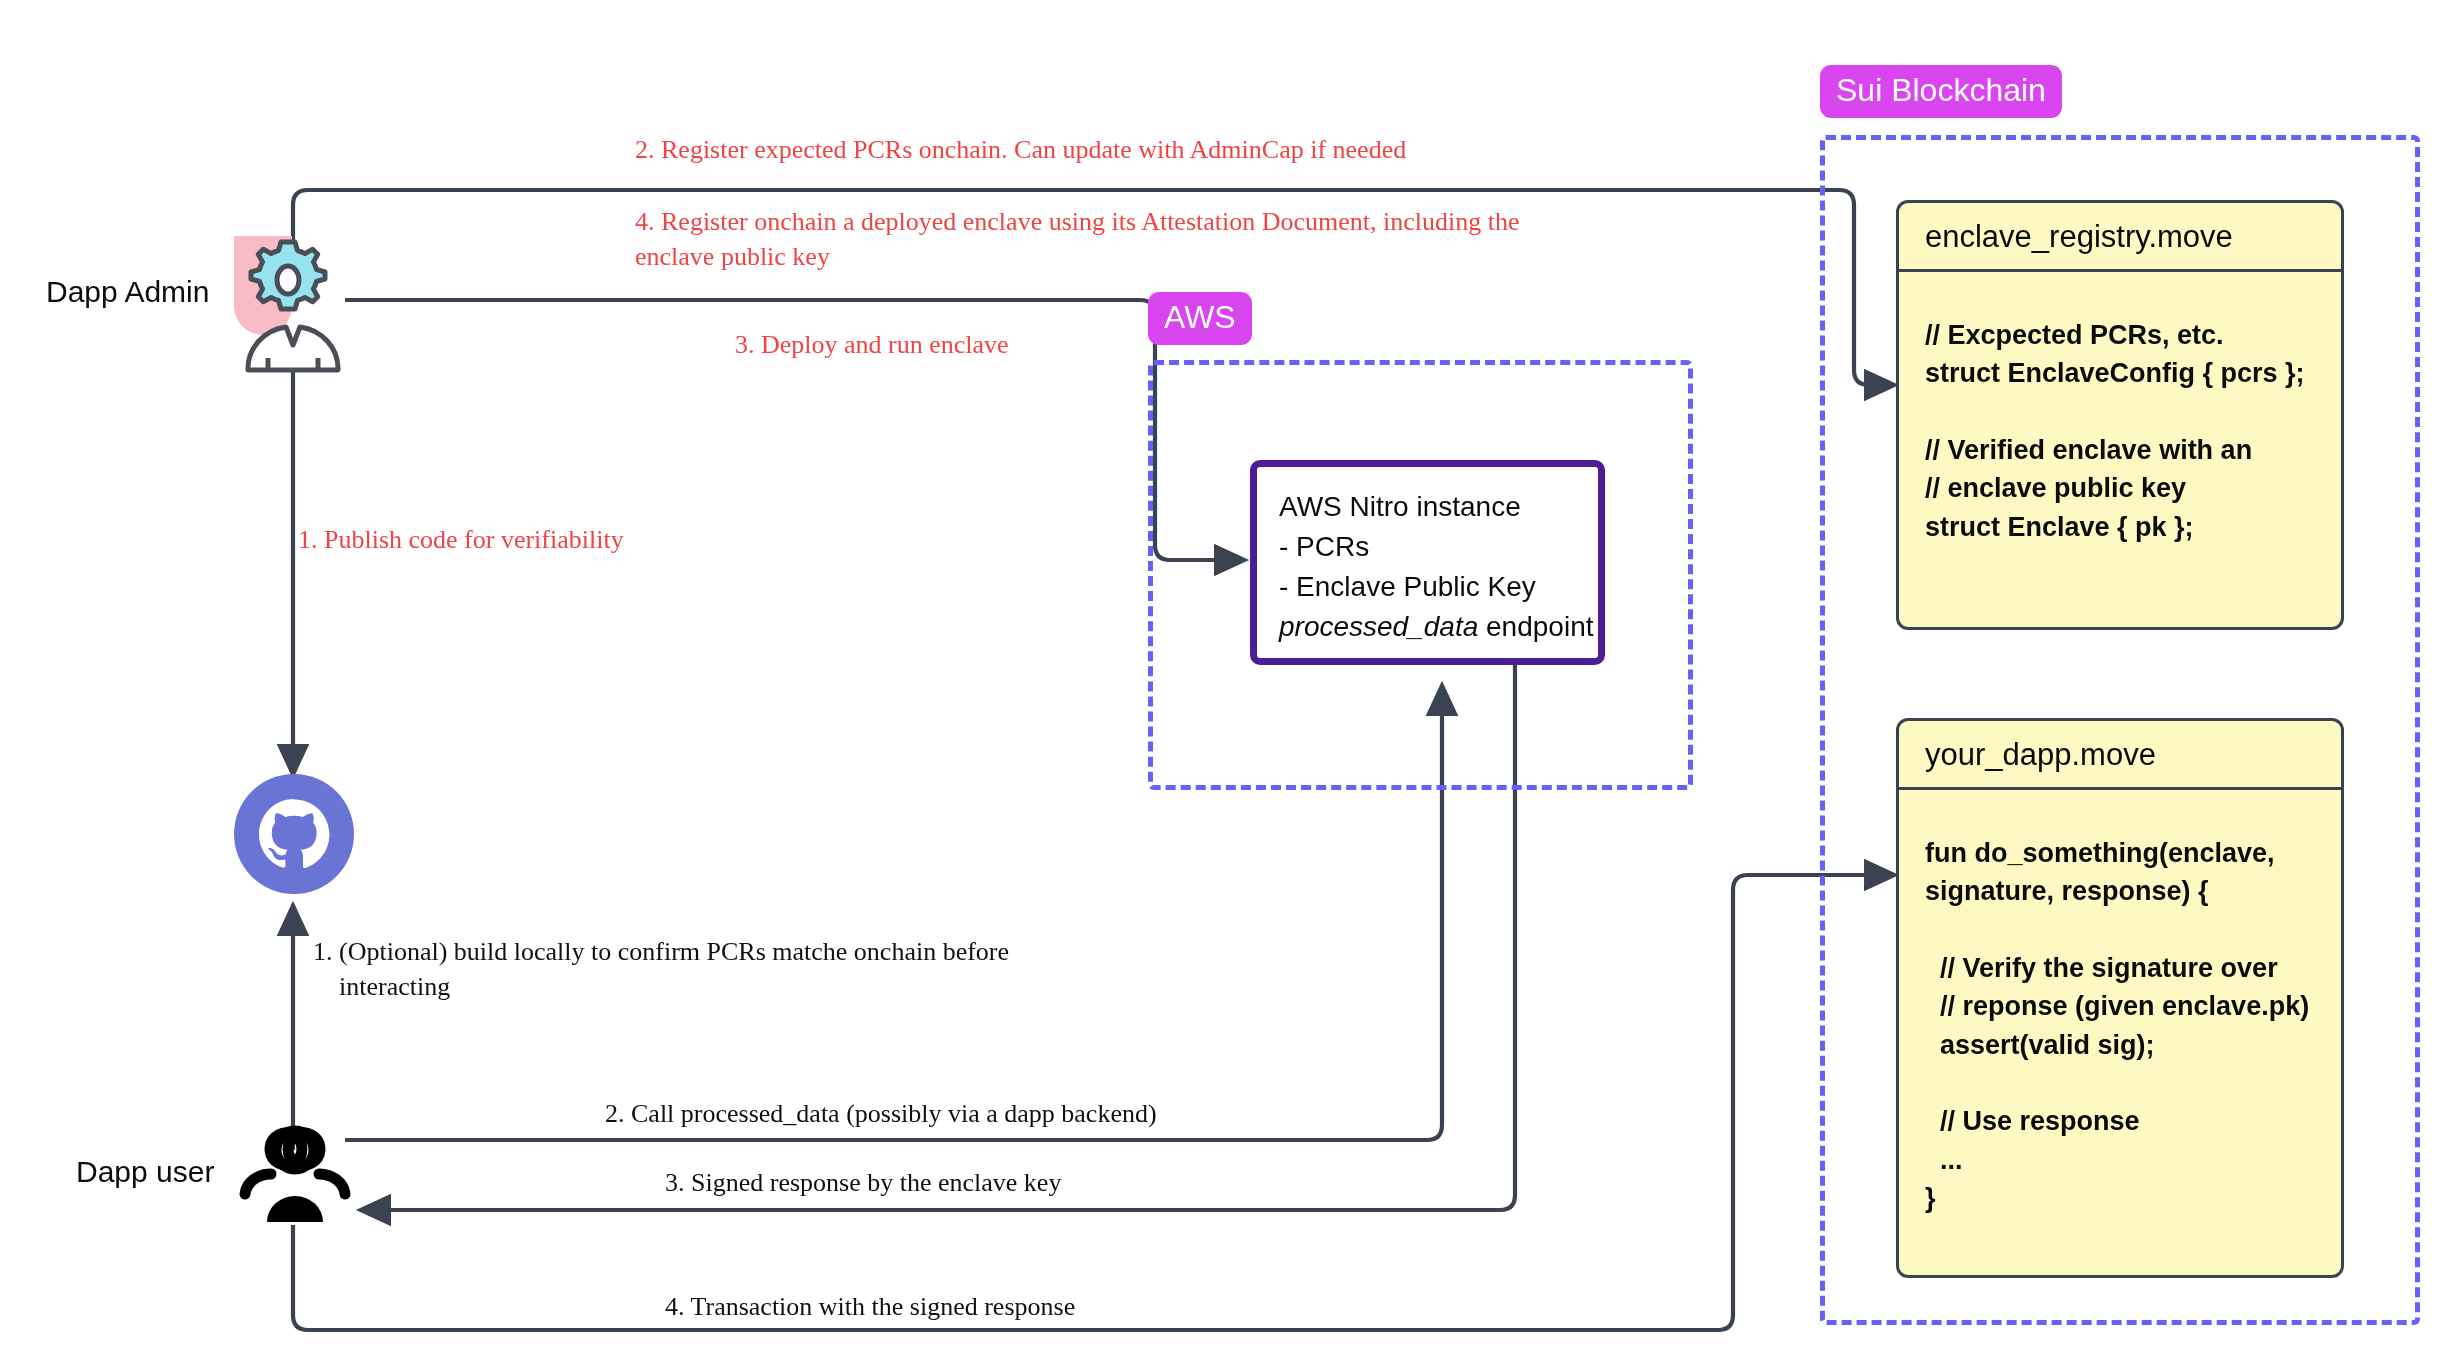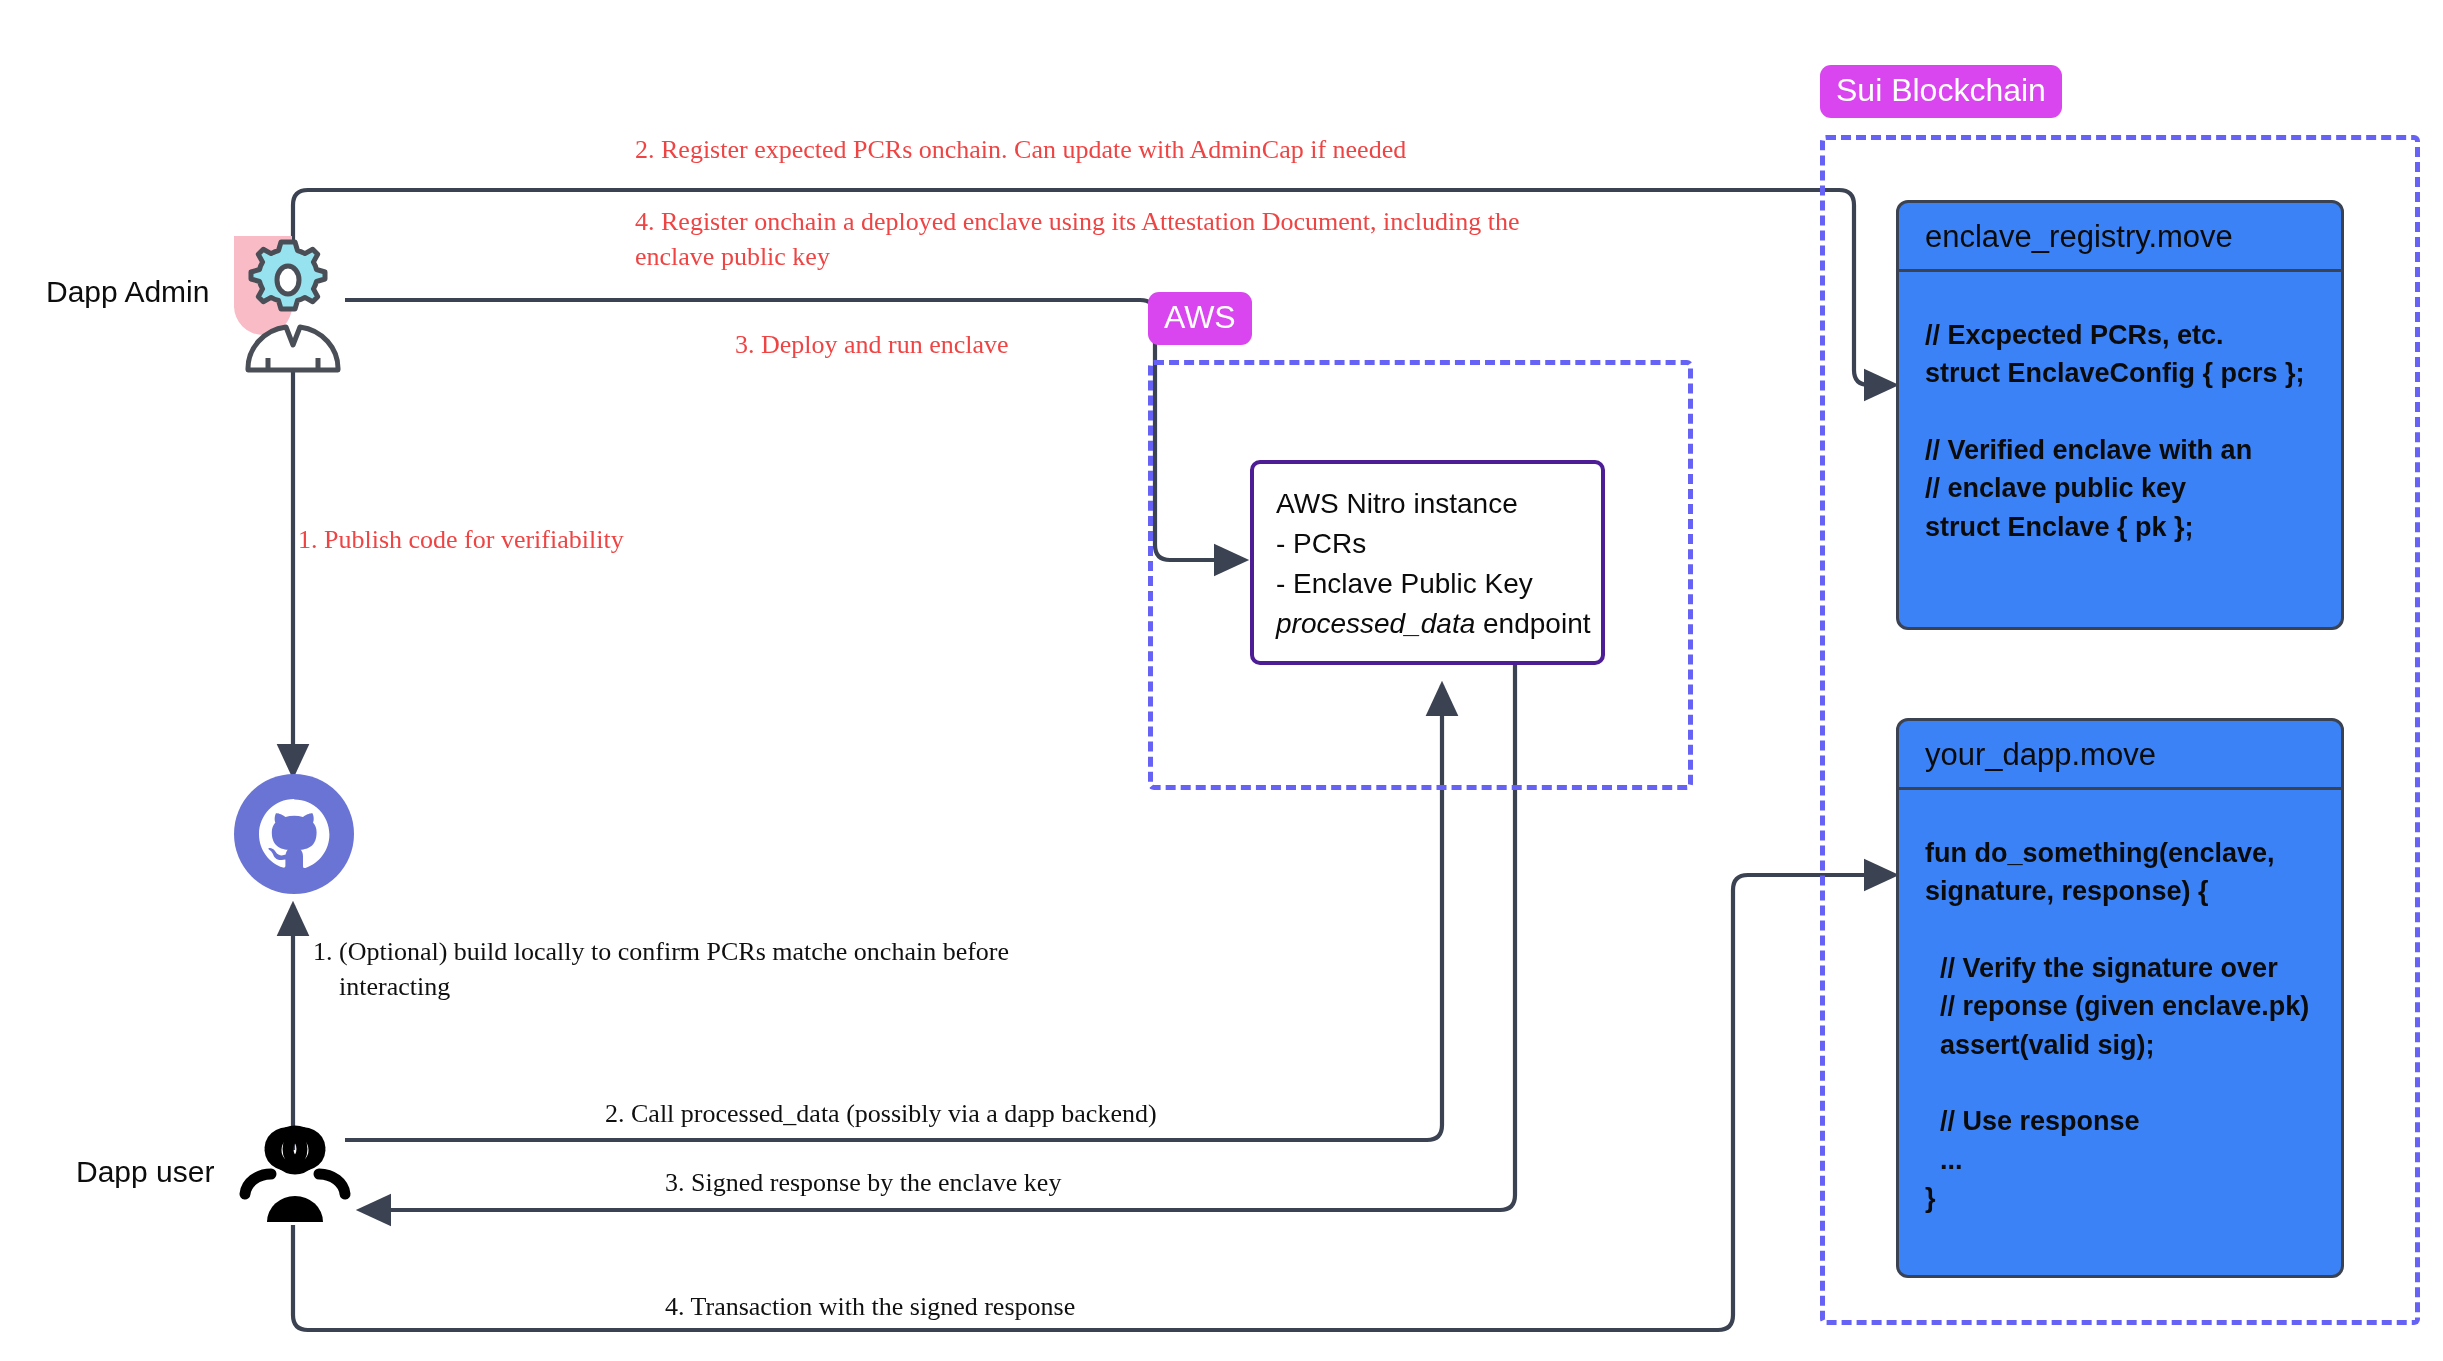--- a/index.html
+++ b/index.html
@@ -61,21 +61,21 @@
     position: absolute;
     border: 5px dashed #6562f5;
     border-radius: 6px;
     box-sizing: border-box;
   }
 
   
   .mod-box {
     position: absolute;
     box-sizing: border-box;
-    background: #3b82f6;
+    background: #fef9c3;
     border: 3px solid #3b4252;
     border-radius: 12px;
     overflow: hidden;
   }
   .mod-title {
     font-family: "Liberation Sans", sans-serif;
     font-size: 31px;
     color: #0b0b0b;
     padding: 16px 0 14px 26px;
     border-bottom: 3px solid #3b4252;
@@ -88,21 +88,21 @@
     color: #0b0b0b;
     padding: 44px 20px 0 26px;
     white-space: pre-wrap;
     font-weight: bold;
   }
 
   .plain-box {
     position: absolute;
     box-sizing: border-box;
     background: #ffffff;
-    border: 4px solid #4c1d95;
+    border: 7px solid #4c1d95;
     border-radius: 10px;
     font-family: "Liberation Sans", sans-serif;
     font-size: 28px;
     line-height: 1.43;
     color: #0b0b0b;
     padding: 20px 0 0 22px;
     white-space: pre-wrap;
   }
   .plain-box em { font-style: italic; }
 

